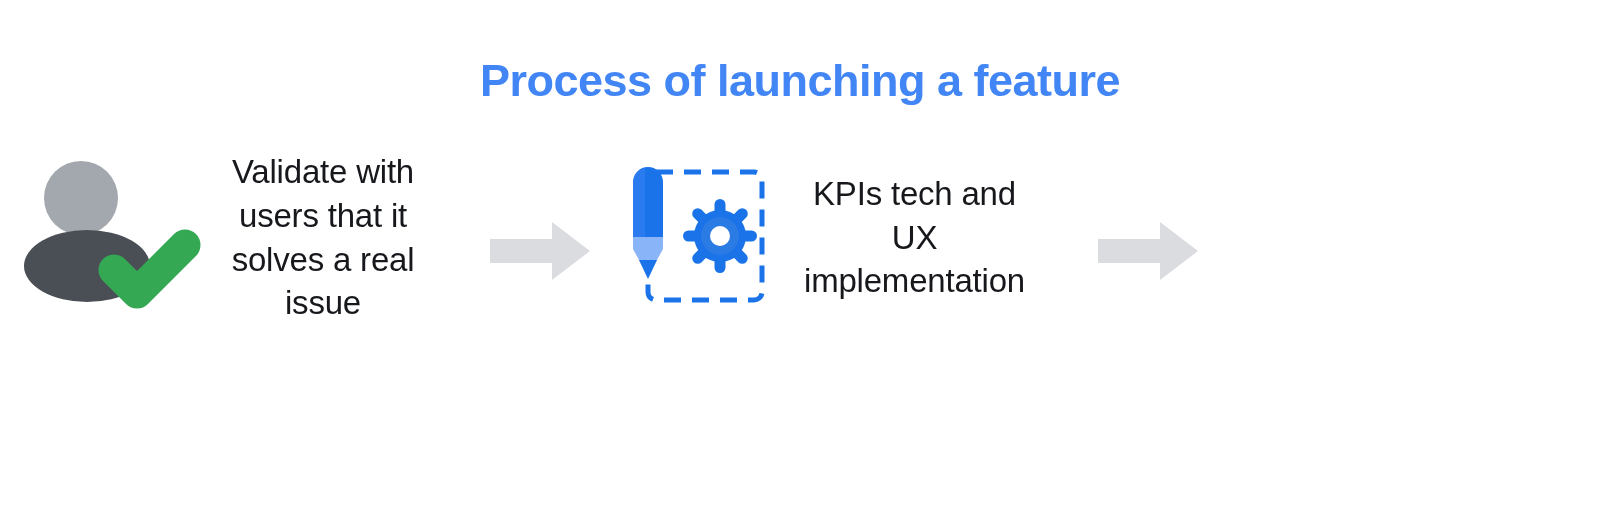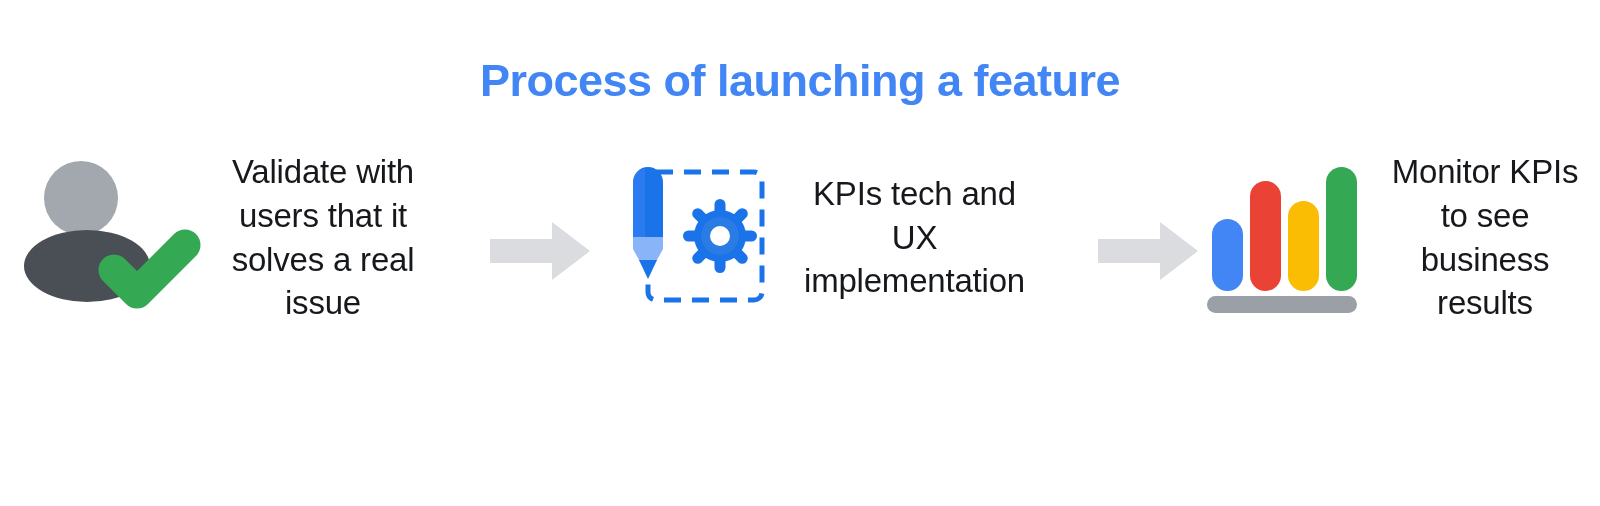--- a/index.html
+++ b/index.html
@@ -136,28 +136,14 @@
     </div>
     <div class="caption">KPIs tech and UX implementation</div>
   </div>
 
   <div class="arrow" id="arrow-2">
     <svg width="100" height="58" viewBox="0 0 100 58">
       <path d="M0 17 L62 17 L62 0 L100 29 L62 58 L62 41 L0 41 Z" fill="#DADCE0"></path>
     </svg>
   </div>
 
-  <div class="step" id="step-3">
-    <div class="icon-wrap">
-      <svg width="165" height="150" viewBox="0 0 165 150">
-
-        <rect x="19" y="56" width="31" height="72" rx="15.5" fill="#4285F4"></rect>
-        <rect x="57" y="18" width="31" height="110" rx="15.5" fill="#EA4335"></rect>
-        <rect x="95" y="38" width="31" height="90" rx="15.5" fill="#FBBC04"></rect>
-        <rect x="133" y="4" width="31" height="124" rx="15.5" fill="#34A853"></rect>
-
-        <rect x="14" y="133" width="150" height="17" rx="8.5" fill="#9AA0A6"></rect>
-      </svg>
-    </div>
-    <div class="caption">Monitor KPIs to see business results</div>
-  </div>
 
 </div>
 
 </body></html>

